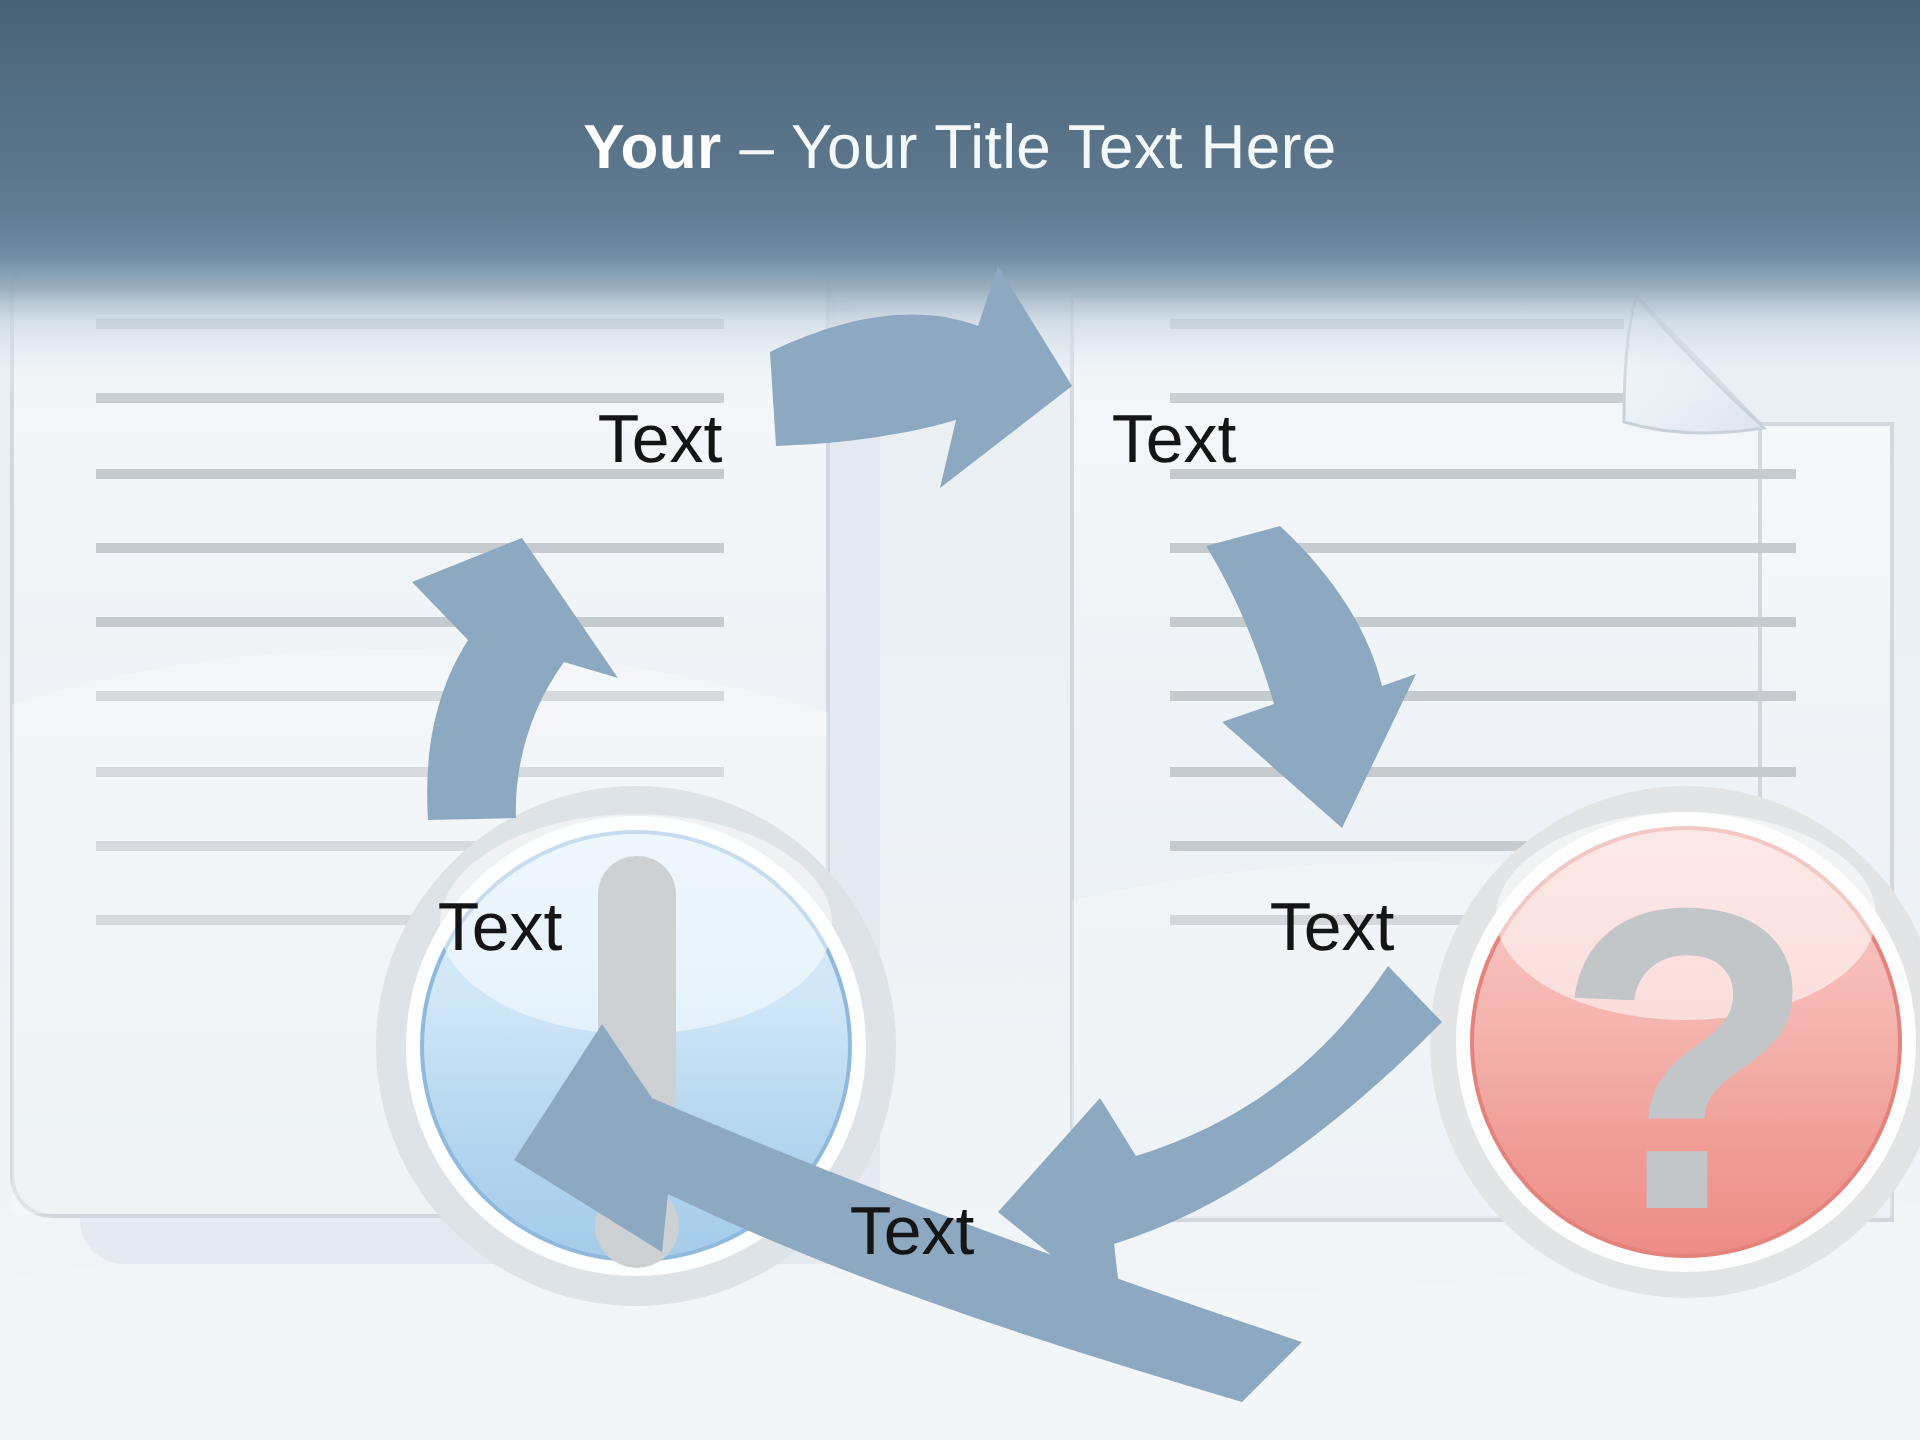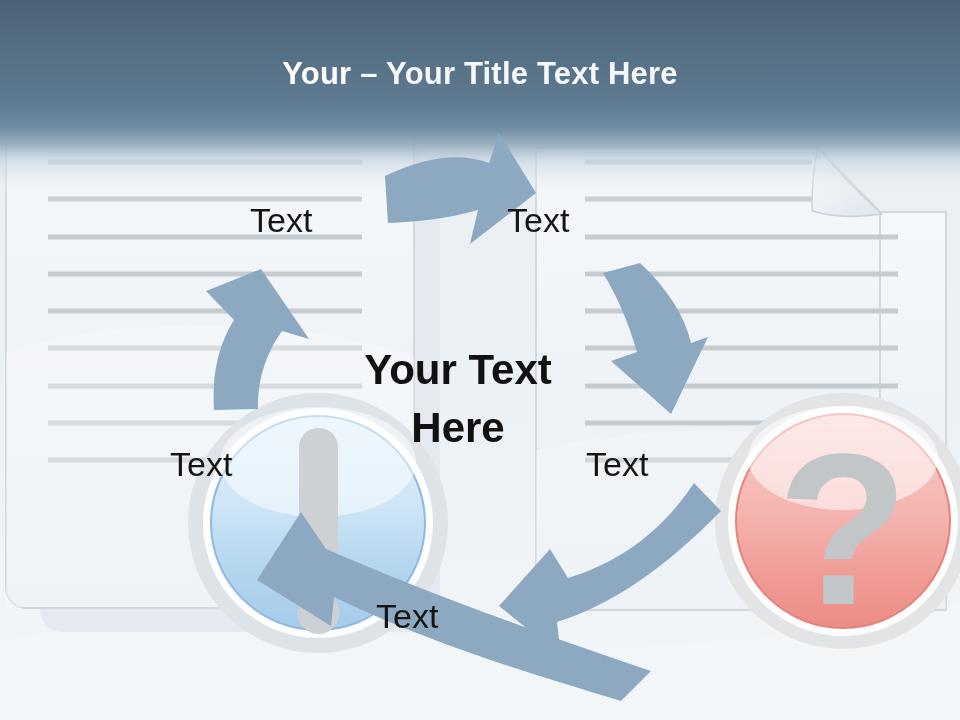--- a/index.html
+++ b/index.html
@@ -7,27 +7,27 @@
     position:relative;width:960px;height:720px;overflow:hidden;
     background:linear-gradient(180deg,#e8eef3 0%,#ecf1f5 55%,#f3f6f9 100%);
     font-family:"Liberation Sans",sans-serif;
   }
   svg.canvas{position:absolute;left:0;top:0;width:960px;height:720px;}
   .title{
     position:absolute;left:0;top:56px;width:960px;text-align:center;
     color:#ffffff;font-size:31px;letter-spacing:.2px;white-space:nowrap;
   }
   .title .title-bold{font-weight:bold;}
-  .title .title-rest{font-weight:bold;color:#f4f8fa;margin-left:9px;}
+  .title .title-rest{font-weight:normal;color:#f4f8fa;margin-left:9px;}
   .center-text{
     position:absolute;left:318px;top:341px;width:280px;text-align:center;
     font-weight:bold;font-size:42px;line-height:58px;color:#111111;
   }
   .lbl{
-    position:absolute;width:160px;text-align:left;
+    position:absolute;width:160px;text-align:center;
     font-size:34px;line-height:36px;color:#151515;
   }
   .lbl-tl{left:250px;top:202px;}
   .lbl-tr{left:507px;top:202px;}
   .lbl-r {left:586px;top:446px;}
   .lbl-b {left:376px;top:598px;}
   .lbl-l {left:170px;top:446px;}
 </style>
 </head>
 <body>
@@ -133,24 +133,20 @@
       <path d="M694,483 C664,528 624,561 568,578 L550,549 L499,606 L561,656 L557,622 C612,605 666,567 721,511 Z"></path>
       <path d="M301,512 L257,580 L331,626 L334,597 C432,644 528,673 621,701 L651,671 C559,640 439,598 326,549 Z"></path>
       <path d="M261,269 L309,339 L282,331 C266,353 257,381 258,409 L214,410 C212,377 217,347 234,320 L206,291 Z"></path>
     </g>
   </svg>
 
   <div class="title">
     <span class="title-bold">Your</span><span class="title-rest">– Your Title Text Here</span>
   </div>
 
-  <div class="center-text">
-    <div>Your Text</div>
-    <div>Here</div>
-  </div>
 
   <div class="lbl lbl-tl">Text</div>
   <div class="lbl lbl-tr">Text</div>
   <div class="lbl lbl-r">Text</div>
   <div class="lbl lbl-b">Text</div>
   <div class="lbl lbl-l">Text</div>
 
 </div>
 
 </body></html>

